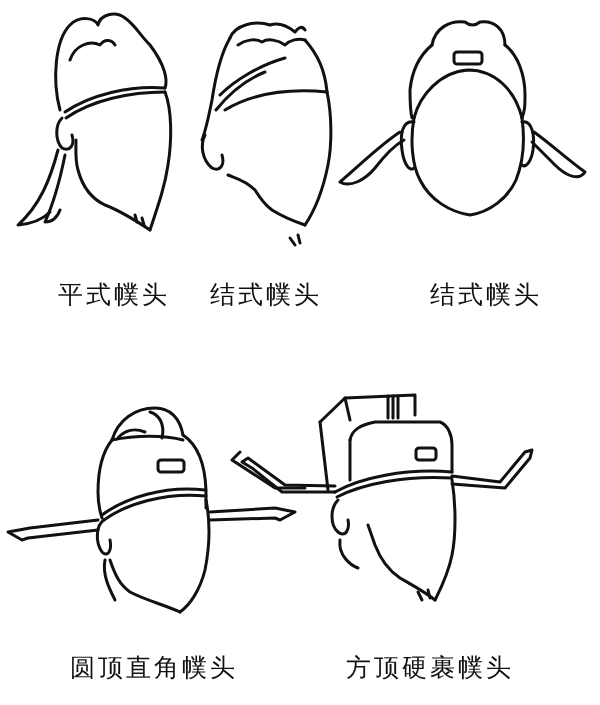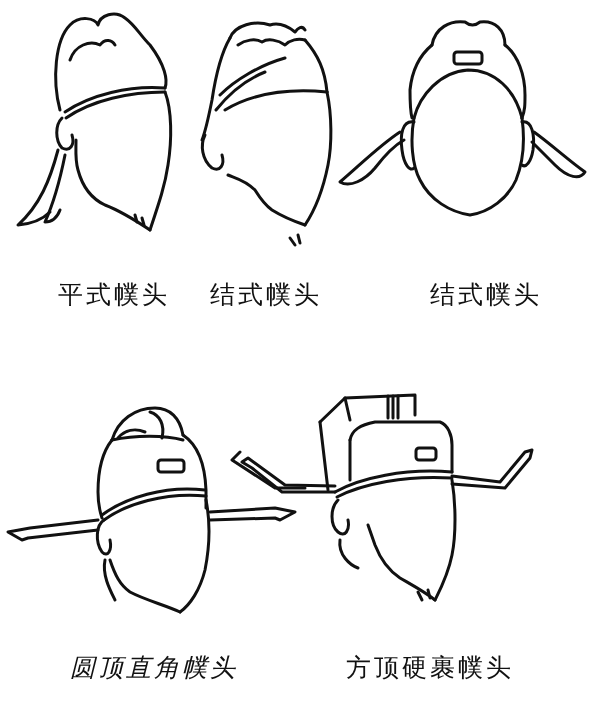--- a/index.html
+++ b/index.html
@@ -77,21 +77,21 @@
     <path d="M104 140 C126 124 165 112 206 116"></path>
     <path d="M206 120 C210 140 210 165 205 190 C200 210 190 225 180 232"></path>
     <path d="M180 232 C165 225 145 220 130 212 C120 205 115 195 110 180"></path>
     <path d="M104 140 C96 145 95 162 102 172 C108 178 112 170 110 160"></path>
     <path d="M105 180 C102 195 110 210 115 220"></path>
     <path d="M98 140 L30 148 L8 152 L22 160 L28 158 L98 150"></path>
     <path d="M210 132 L275 128 L295 132 L280 140 L275 138 L210 140"></path>
     <path d="M240 72 L232 80 L275 108 L305 108"></path>
   </svg>
 </div>
-<div class="cap" style="left:64px;top:655px;font-style:italic;">圆顶直角幞头</div>
+<div class="cap" style="left:64px;top:655px;">圆顶直角幞头</div>
 
 <div class="fig" style="left:220px;top:380px;">
   <svg width="380" height="260">
     <path d="M100 42 L125 18 L195 15 L195 35"></path>
     <path d="M100 42 L108 110"></path>
     <path d="M125 18 L130 40"></path>
     <path d="M168 16 L168 38 M173 16 L173 38 M178 16 L178 38"></path>
     <path d="M130 60 C132 50 140 45 155 42 L220 42 C228 45 232 55 232 65 L232 92"></path>
     <path d="M130 60 L130 100"></path>
     <rect x="196" y="68" width="20" height="12" rx="3"></rect>

